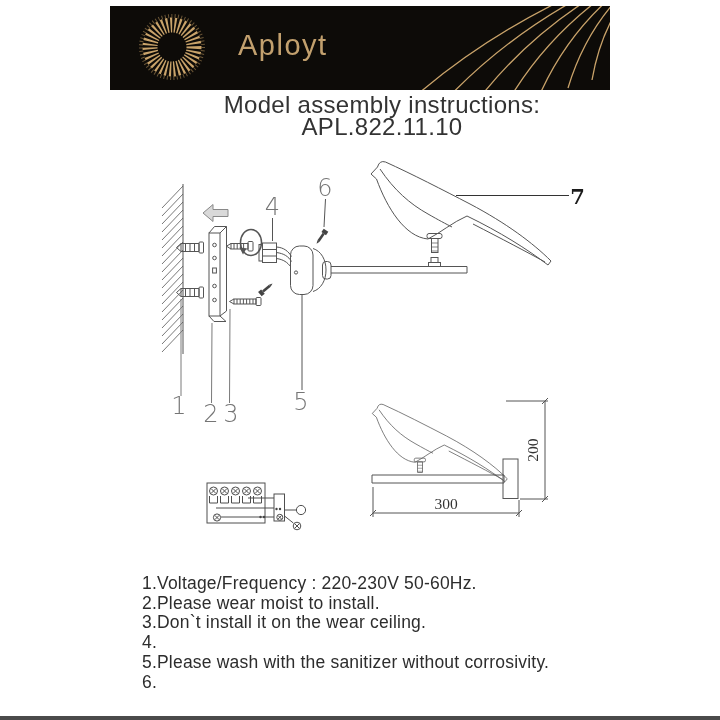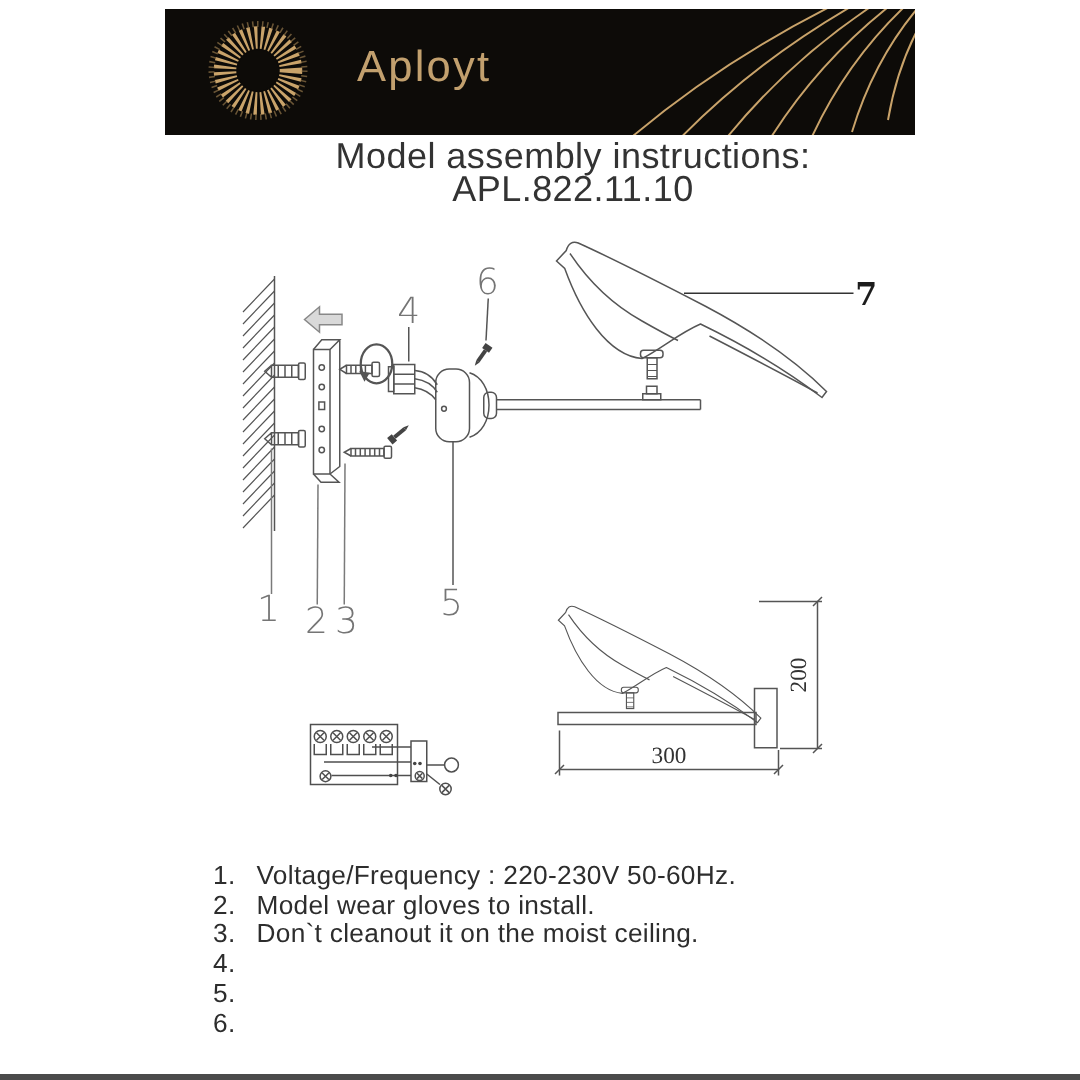--- a/index.html
+++ b/index.html
@@ -26,21 +26,21 @@
   
   .diagram { position:absolute; left:0; top:0; width:720px; height:720px; }
   .lbl  { font-family:"DejaVu Sans", sans-serif; font-size:24px; fill:#757575; text-anchor:middle; font-weight:300; }
   .lbl7 { font-family:"DejaVu Serif", serif; font-size:21px; font-weight:bold; fill:#1c1c1c; text-anchor:middle; }
   .dim  { font-family:"Liberation Serif", serif; font-size:15.5px; fill:#333; text-anchor:middle; }
 
   
   .instructions { position:absolute; left:127px; top:574px; width:500px; color:#2d2d2d; }
   .inst-row  { display:flex; font-size:17.5px; line-height:19.7px; letter-spacing:.2px; font-weight:500; }
   .inst-num  { width:30px; text-align:right; flex:none; }
-  .inst-text { margin-left:14px; white-space:nowrap; }
+  .inst-text { white-space:nowrap; }
 
   .bottom-strip { position:absolute; left:0; bottom:0; width:720px; height:4px; background:#4b4b4b; }
 </style>
 </head>
 <body>
 
 <div class="page">
 
   <div class="banner">
     <svg width="500" height="84" viewBox="0 0 500 84">
@@ -224,31 +224,32 @@
     </g>
   </svg>
 
   <div class="instructions">
     <div class="inst-row">
       <span class="inst-num">1.</span>
       <span class="inst-text">Voltage/Frequency : 220-230V 50-60Hz.</span>
     </div>
     <div class="inst-row">
       <span class="inst-num">2.</span>
-      <span class="inst-text">Model wear gloves to install.</span>
+      <span class="inst-text">Please wear moist to install.</span>
     </div>
     <div class="inst-row">
       <span class="inst-num">3.</span>
-      <span class="inst-text">Don`t cleanout it on the moist ceiling.</span>
+      <span class="inst-text">Don`t install it on the wear ceiling.</span>
     </div>
     <div class="inst-row">
       <span class="inst-num">4.</span>
     </div>
     <div class="inst-row">
       <span class="inst-num">5.</span>
+      <span class="inst-text">Please wash with the sanitizer without corrosivity.</span>
     </div>
     <div class="inst-row">
       <span class="inst-num">6.</span>
     </div>
   </div>
 
   <div class="bottom-strip"></div>
 </div>
 
 </body></html>

